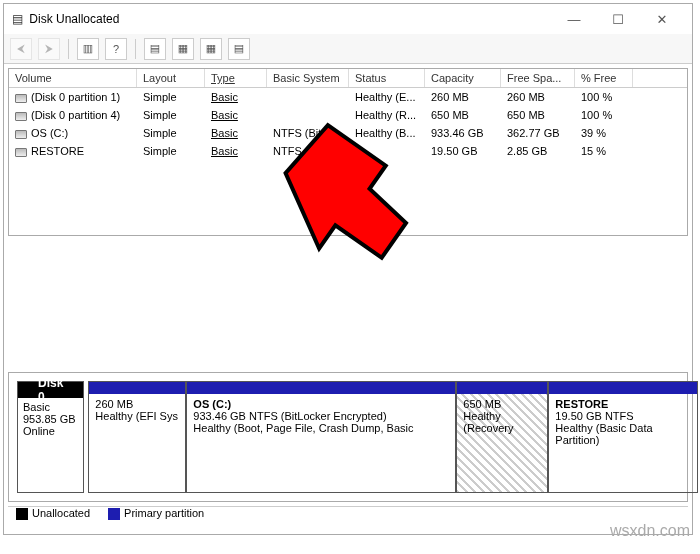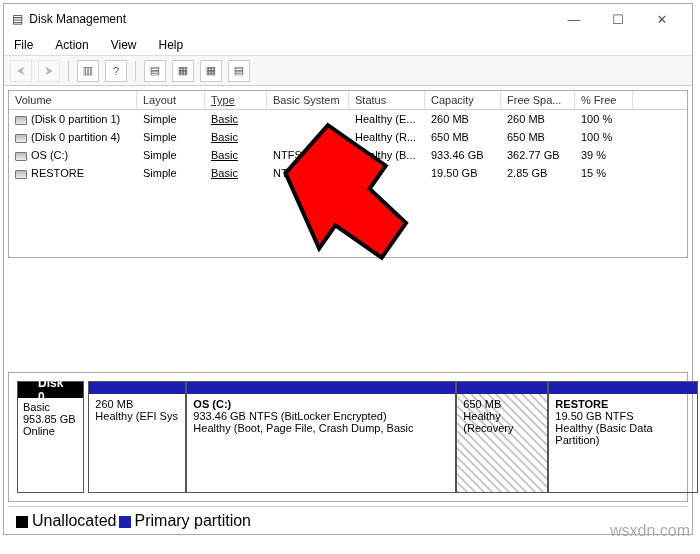--- a/index.html
+++ b/index.html
@@ -44,47 +44,41 @@
   .disk-info { width: 92px; border: 1px solid #555; margin: 8px 4px 8px 8px; padding: 3px 5px; font-size: 11px; display: flex; flex-direction: column; }
   .disk-info .hdr { background: #000; color: #fff; padding: 2px 20px; font-weight: bold; font-size: 12px; margin: -3px -5px 3px -5px; height:16px; display:flex; align-items:center;}
   .parts { flex:1; display: flex; margin: 8px 8px 8px 0; gap: 0; }
   .part { border: 1px solid #555; display: flex; flex-direction: column; font-size: 11px; }
   .part .cap { height: 12px; background: #1d1db0; }
   .part .body { padding: 4px 6px; flex:1; }
   .part.hatched .body { 
     background-image: repeating-linear-gradient(45deg, #ccc 0, #ccc 2px, #fff 2px, #fff 6px);
   }
   .part .title { font-weight: bold; }
-  .legend { border-top: 1px solid #ccc; height: 24px; display:flex; align-items:flex-end; padding: 0 8px; gap: 2px; font-size: 16px; }
+  .legend { border-top: 1px solid #ccc; height: 24px; display:flex; align-items:flex-start; padding: 0 8px; gap: 18px; font-size: 11px; }
   .legend .sw { width: 12px; height: 12px; display:inline-block; margin-right:4px; vertical-align:middle; }
   .legend .sw.black { background:#000; }
   .legend .sw.blue { background:#1d1db0; }
   .watermark { position: absolute; right: 10px; bottom: 14px; font-size: 16px; color: #aaa; }
   .arrow-overlay { position: absolute; left: 230px; top: 104px; pointer-events: none; }
 </style>
 </head>
 <body>
 
 <div class="window">
 
   <div class="titlebar">
     <span class="tb-icon">▤</span>
-    <span>Disk Management</span>
+    <span>Disk Unallocated</span>
     <span class="spacer"></span>
     <div class="tbbtn">—</div>
     <div class="tbbtn">☐</div>
     <div class="tbbtn">✕</div>
   </div>
 
-  <div class="menubar">
-    <div>File</div>
-    <div>Action</div>
-    <div>View</div>
-    <div>Help</div>
-  </div>
 
   <div class="toolbar">
     <div class="btn disabled">⮜</div>
     <div class="btn disabled">⮞</div>
     <div class="sep"></div>
     <div class="btn">▥</div>
     <div class="btn">?</div>
     <div class="sep"></div>
     <div class="btn">▤</div>
     <div class="btn">▦</div>

